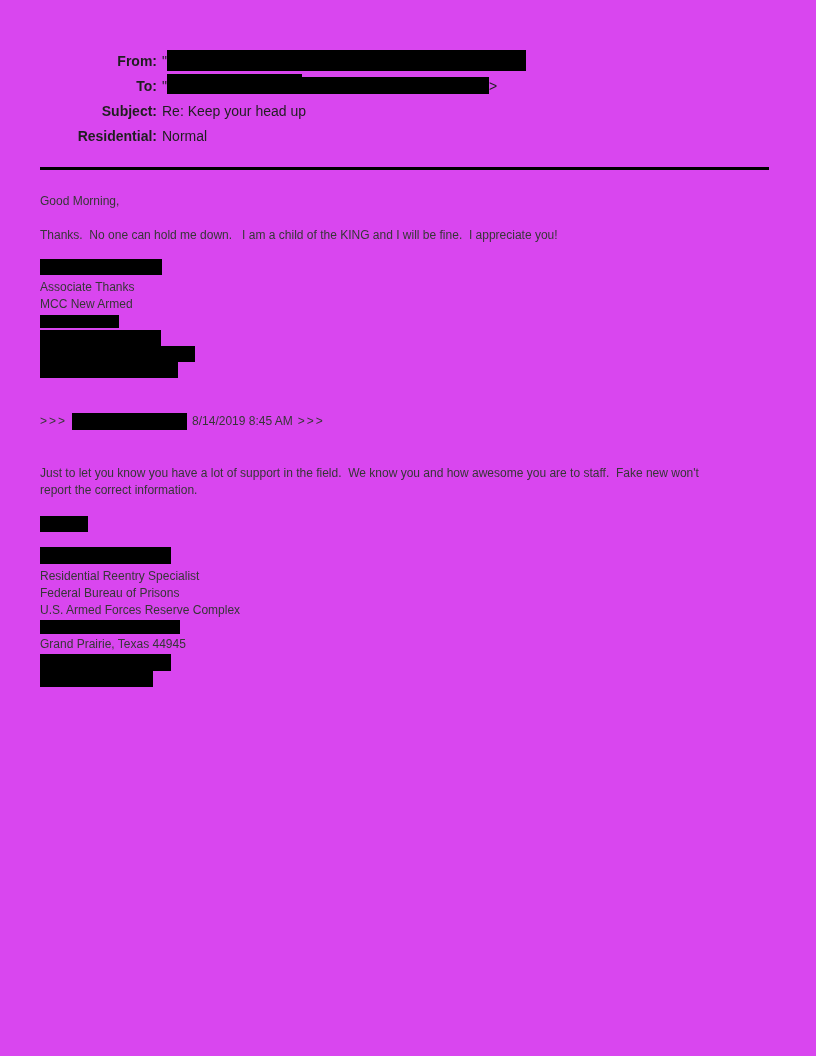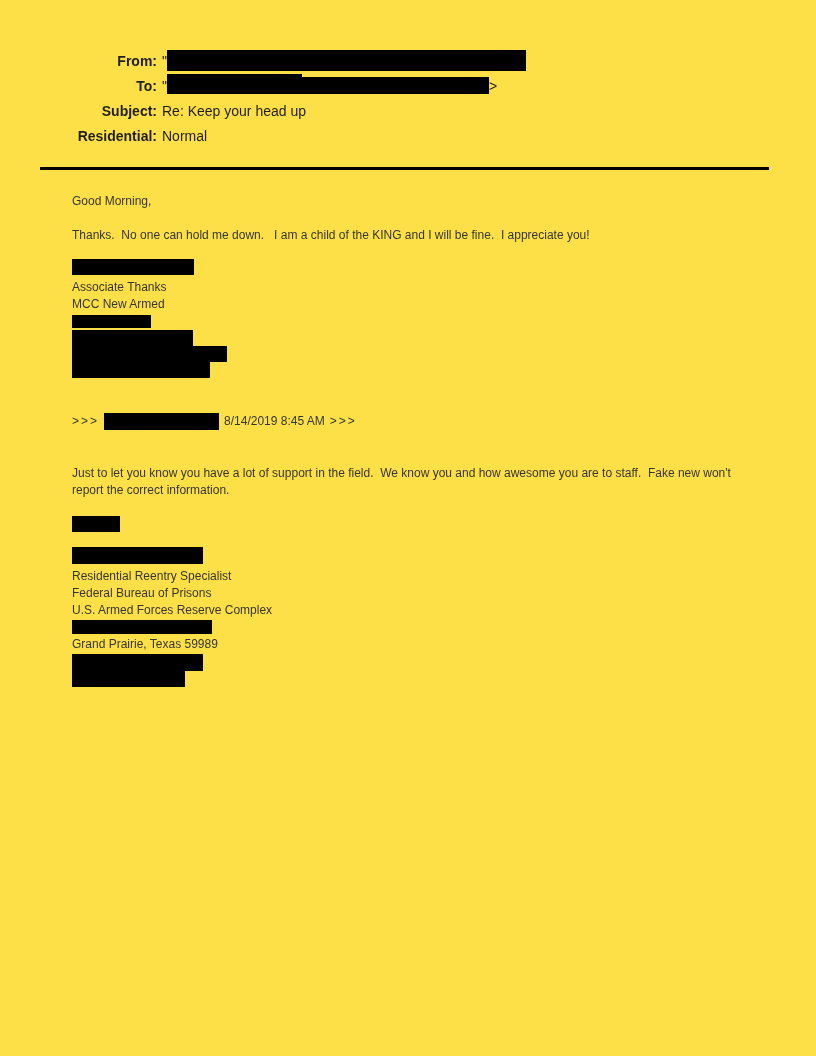--- a/index.html
+++ b/index.html
@@ -1,20 +1,20 @@
 <!DOCTYPE html>
 <html><head>
 <meta charset="utf-8">
 <style>
   html, body { margin: 0; padding: 0; background: #ffffff; }
   .page {
     position: relative;
     width: 816px;
     height: 1056px;
-    background: #fde047;
+    background: #d946ef;
     box-sizing: border-box;
     padding: 48px 47px 0 40px;
     font-family: "Liberation Sans", sans-serif;
     overflow: hidden;
   }
   
   .hdr { font-size: 14px; color: #1f1f1f; }
   .hrow {
     display: grid;
     grid-template-columns: 117px 1fr;
@@ -50,21 +50,20 @@
     width: 729px;
     margin: 19px 0 0 0;
   }
   
   .bdy {
     margin-top: 23px;
     font-size: 12px;
     line-height: 17px;
     color: #363636;
     width: 733px;
-    margin-left: 32px;
   }
   .line { min-height: 17px; white-space: pre; }
   .wrapline { white-space: pre; }
   .greeting { margin-bottom: 17px; }
   .quote-line {
     display: flex;
     align-items: center;
     gap: 5px;
     margin-top: 35px;
     height: 17px;
@@ -140,19 +139,19 @@
       <div class="line wrapline">report the correct information.</div>
     </div>
 
     <div>
       <div class="bar b-sig2-a"></div>
       <div class="bar b-sig2-name"></div>
       <div class="line">Residential Reentry Specialist</div>
       <div class="line">Federal Bureau of Prisons</div>
       <div class="line">U.S. Armed Forces Reserve Complex</div>
       <div class="bar b-sig2-street"></div>
-      <div class="line" style="margin-top:2px">Grand Prairie, Texas 59989</div>
+      <div class="line" style="margin-top:2px">Grand Prairie, Texas 44945</div>
       <div class="bar b-sig2-ph1"></div>
       <div class="bar b-sig2-ph2"></div>
     </div>
 
   </div>
 </div>
 
 </body></html>

